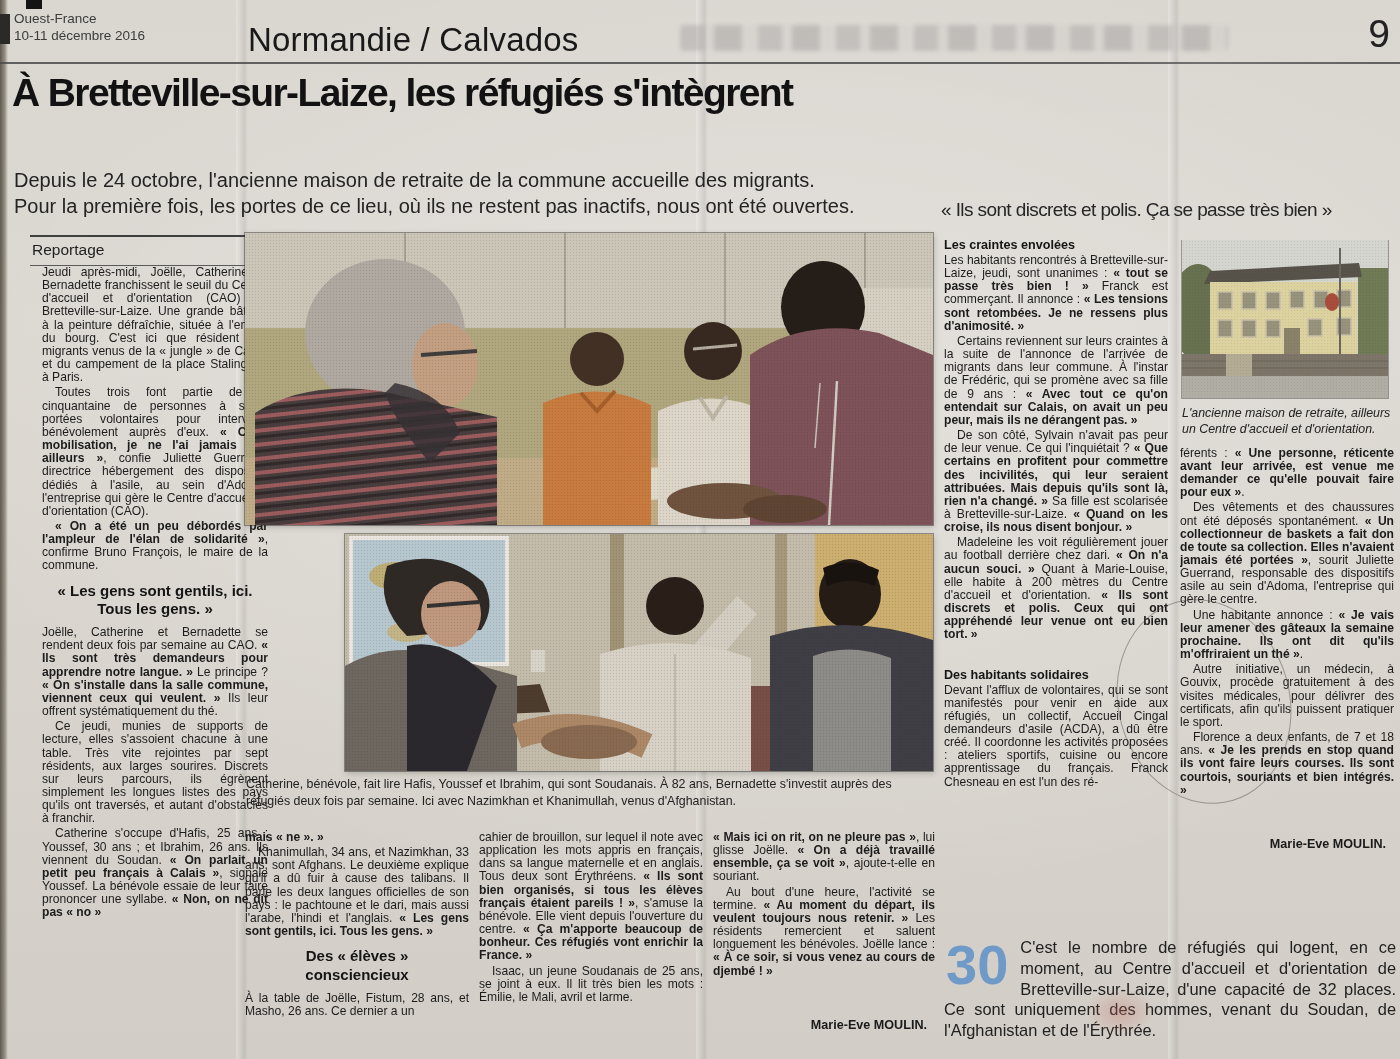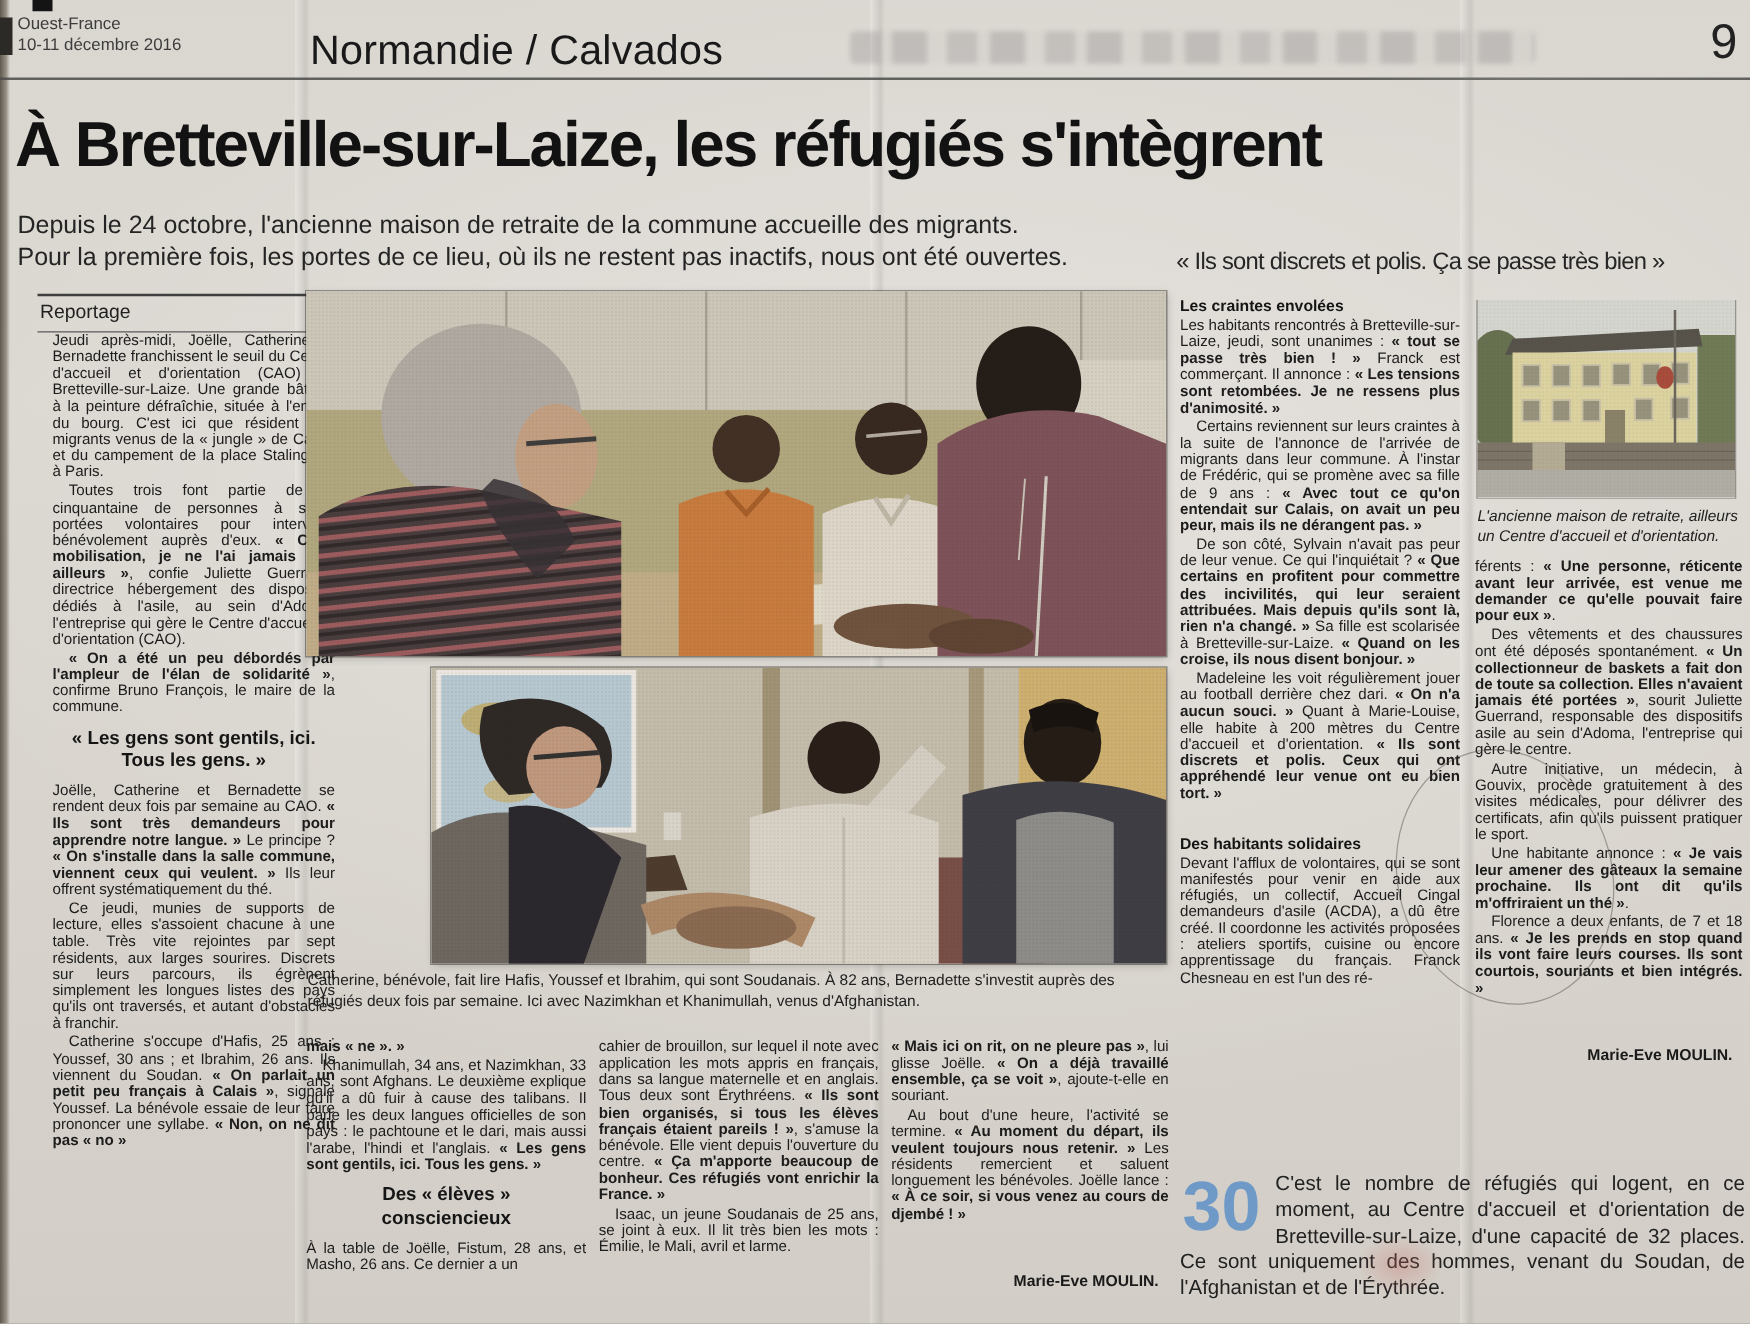--- a/index.html
+++ b/index.html
@@ -23,21 +23,21 @@
   .masthead{position:absolute;left:14px;top:11px;font-size:13.5px;line-height:1.25;color:#3c3c3c;}
   .section-title{position:absolute;left:248px;top:21px;font-size:33px;letter-spacing:.2px;color:#191919;}
   .ghost{position:absolute;left:680px;top:25px;width:548px;height:26px;border-radius:4px;
     filter:blur(2.2px);opacity:.55;
     background:repeating-linear-gradient(90deg,rgba(70,70,78,.30) 0 24px,rgba(70,70,78,.06) 24px 34px,
       rgba(70,70,78,.34) 34px 62px,rgba(70,70,78,.05) 62px 78px);}
   .page-number{position:absolute;right:10px;top:12px;font-size:39px;color:#222;}
   .header-rule{position:absolute;left:0;top:62px;width:100%;height:2px;
     background:linear-gradient(90deg,#4c4c4c 0 78%,#5f5f5f 86%,#4c4c4c);opacity:.85;}
 
-  .headline{position:absolute;left:12px;top:86px;width:1380px;font-size:51px;font-weight:bold;
+  .headline{position:absolute;left:12px;top:71px;width:1380px;font-size:39px;font-weight:bold;
     letter-spacing:-1.6px;color:#121212;white-space:nowrap;}
   .standfirst{position:absolute;left:14px;top:167px;width:900px;font-size:20px;line-height:1.3;color:#242424;}
 
   
   .kicker{position:absolute;left:10px;top:235px;width:226px;font-size:15.5px;color:#1f1f1f;
     border-top:2px solid #3f3f3f;border-bottom:1px solid #5a5a5a;padding:4px 0 6px 2px;margin-left:20px;}
   .textcol{position:absolute;overflow:hidden;}
   .textcol p{margin:0 0 2px;font-size:12.1px;line-height:13.15px;text-align:justify;color:#1c1c1c;}
   .textcol p.ind{text-indent:13px;}
   .b{font-weight:bold;}
@@ -283,22 +283,22 @@
             <line x1="0" y1="128" x2="206" y2="128"></line>
         </g>
         <rect x="44" y="114" width="26" height="22" fill="#b3ab94"></rect>
         <rect x="0" y="136" width="206" height="22" fill="#b0ada4"></rect>
         <rect width="206" height="158" fill="url(#ht3)" opacity="0.5"></rect>
       </svg>
     </div>
     <div class="caption-right">L'ancienne maison de retraite, ailleurs un Centre d'accueil et d'orientation.</div>
     <p><span>férents : </span><span class="b">« Une personne, réticente avant leur arrivée, est venue me demander ce qu'elle pouvait faire pour eux »</span><span>.</span></p>
     <p class="ind"><span>Des vêtements et des chaussures ont été déposés spontanément. </span><span class="b">« Un collectionneur de baskets a fait don de toute sa collection. Elles n'avaient jamais été portées »</span><span>, sourit Juliette Guerrand, responsable des dispositifs asile au sein d'Adoma, l'entreprise qui gère le centre.</span></p>
+    <p class="ind"><span>Une habitante annonce : </span><span class="b">« Je vais leur amener des gâteaux la semaine prochaine. Ils ont dit qu'ils m'offriraient un thé »</span><span>.</span></p>
     <p class="ind"><span>Autre initiative, un médecin, à Gouvix, procède gratuitement à des visites médicales, pour délivrer des certificats, afin qu'ils puissent pratiquer le sport.</span></p>
-    <p class="ind"><span>Une habitante annonce : </span><span class="b">« Je vais leur amener des gâteaux la semaine prochaine. Ils ont dit qu'ils m'offriraient un thé »</span><span>.</span></p>
     <p class="ind"><span>Florence a deux enfants, de 7 et 18 ans. </span><span class="b">« Je les prends en stop quand ils vont faire leurs courses. Ils sont courtois, souriants et bien intégrés. »</span></p>
     <div class="byline">Marie-Eve MOULIN.</div>
   </div>
 
   <div class="stat">
     <div class="stat-number" style="color: rgb(111, 154, 199);">30</div>
     <div class="stat-text"><span>C'est le nombre de réfugiés qui logent, en ce moment, au Centre d'accueil et d'orientation de Bretteville-sur-Laize, d'une capacité de 32 places. Ce sont uniquement des hommes, venant du Soudan, de l'Afghanistan et de l'Érythrée.</span></div>
   </div>
 
   <div class="pen-mark"></div>

